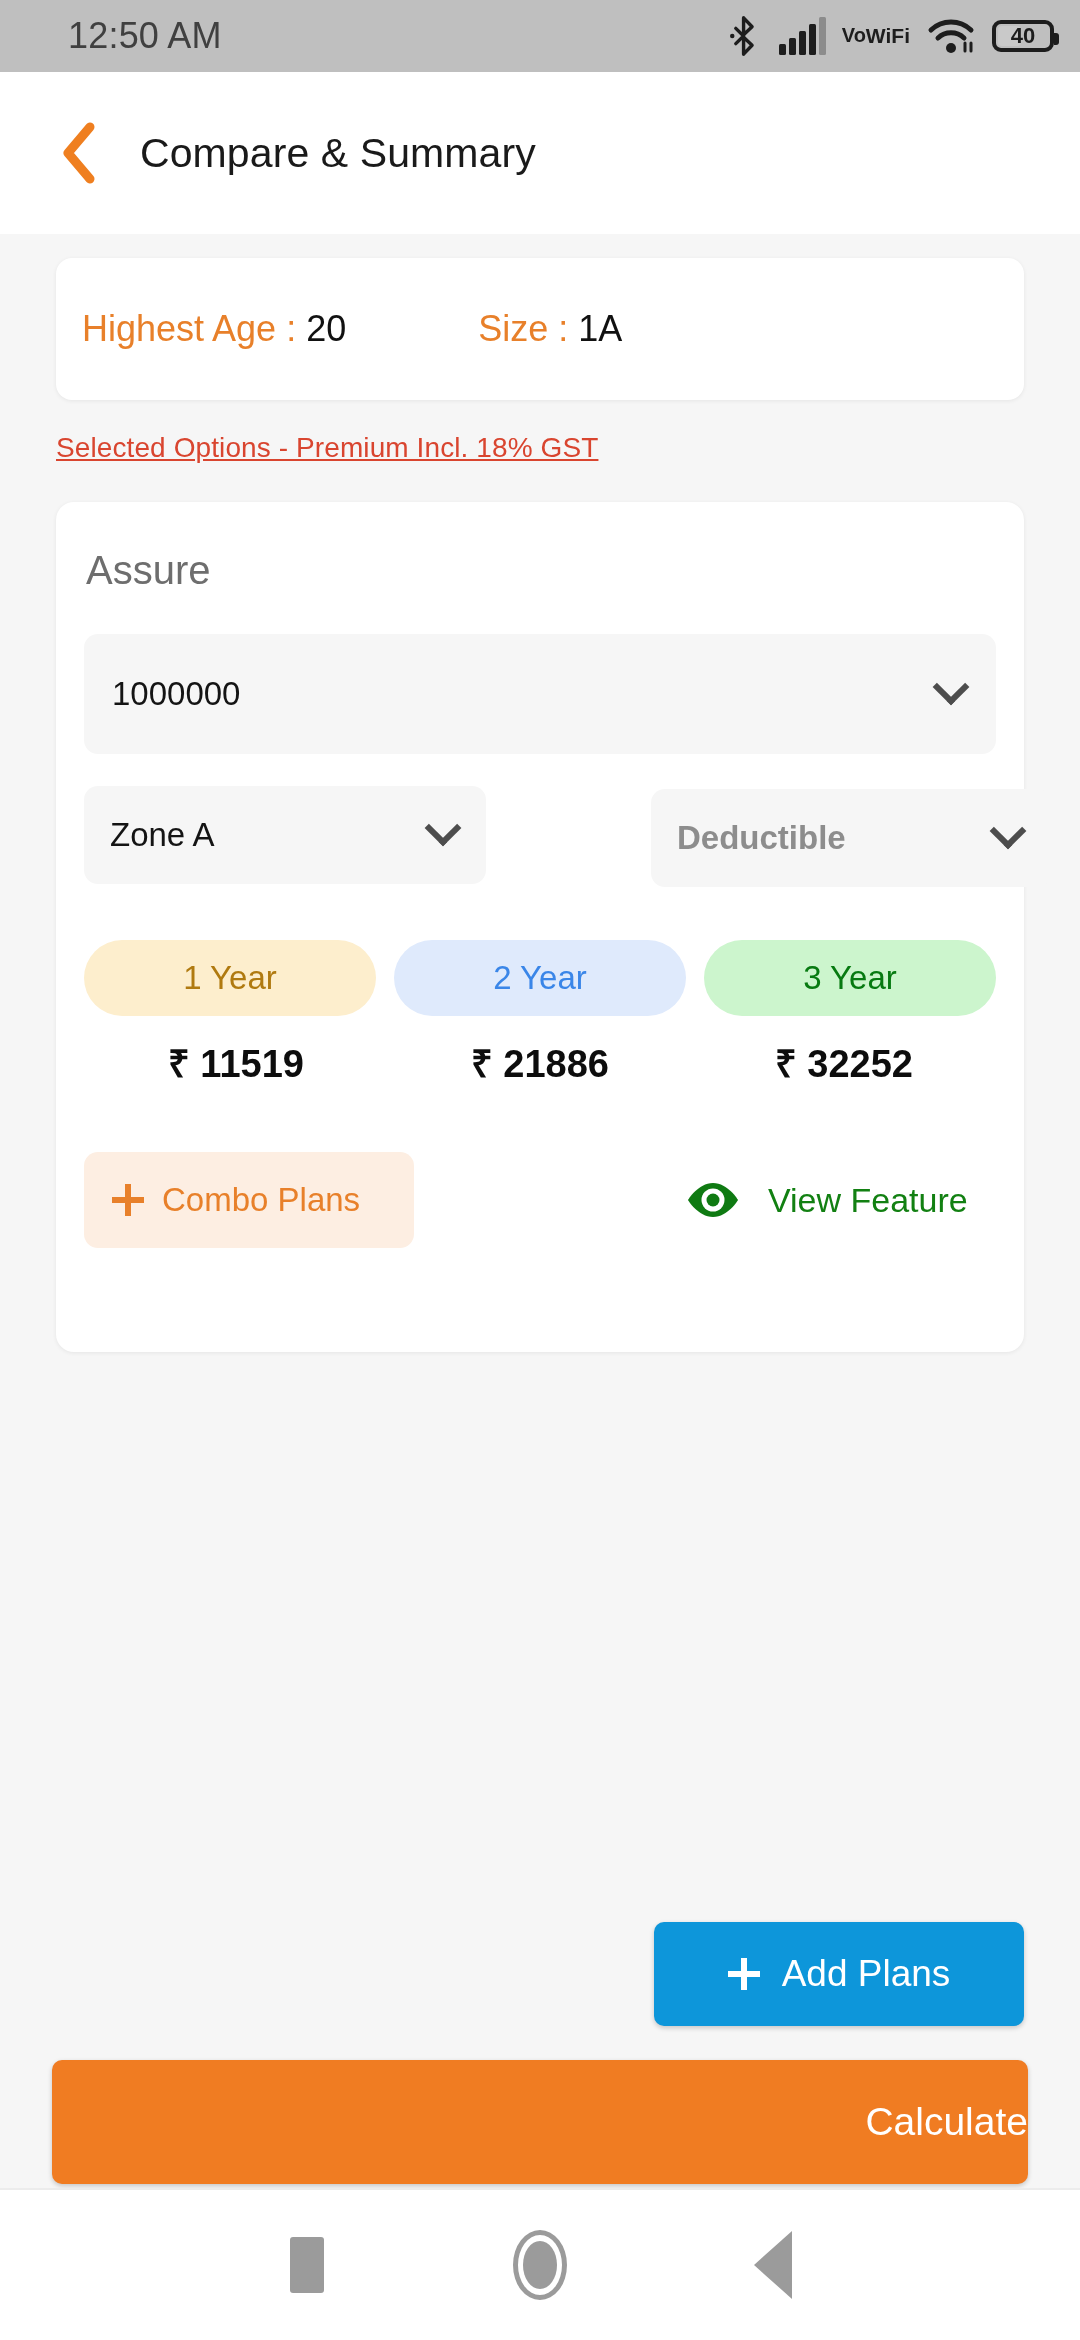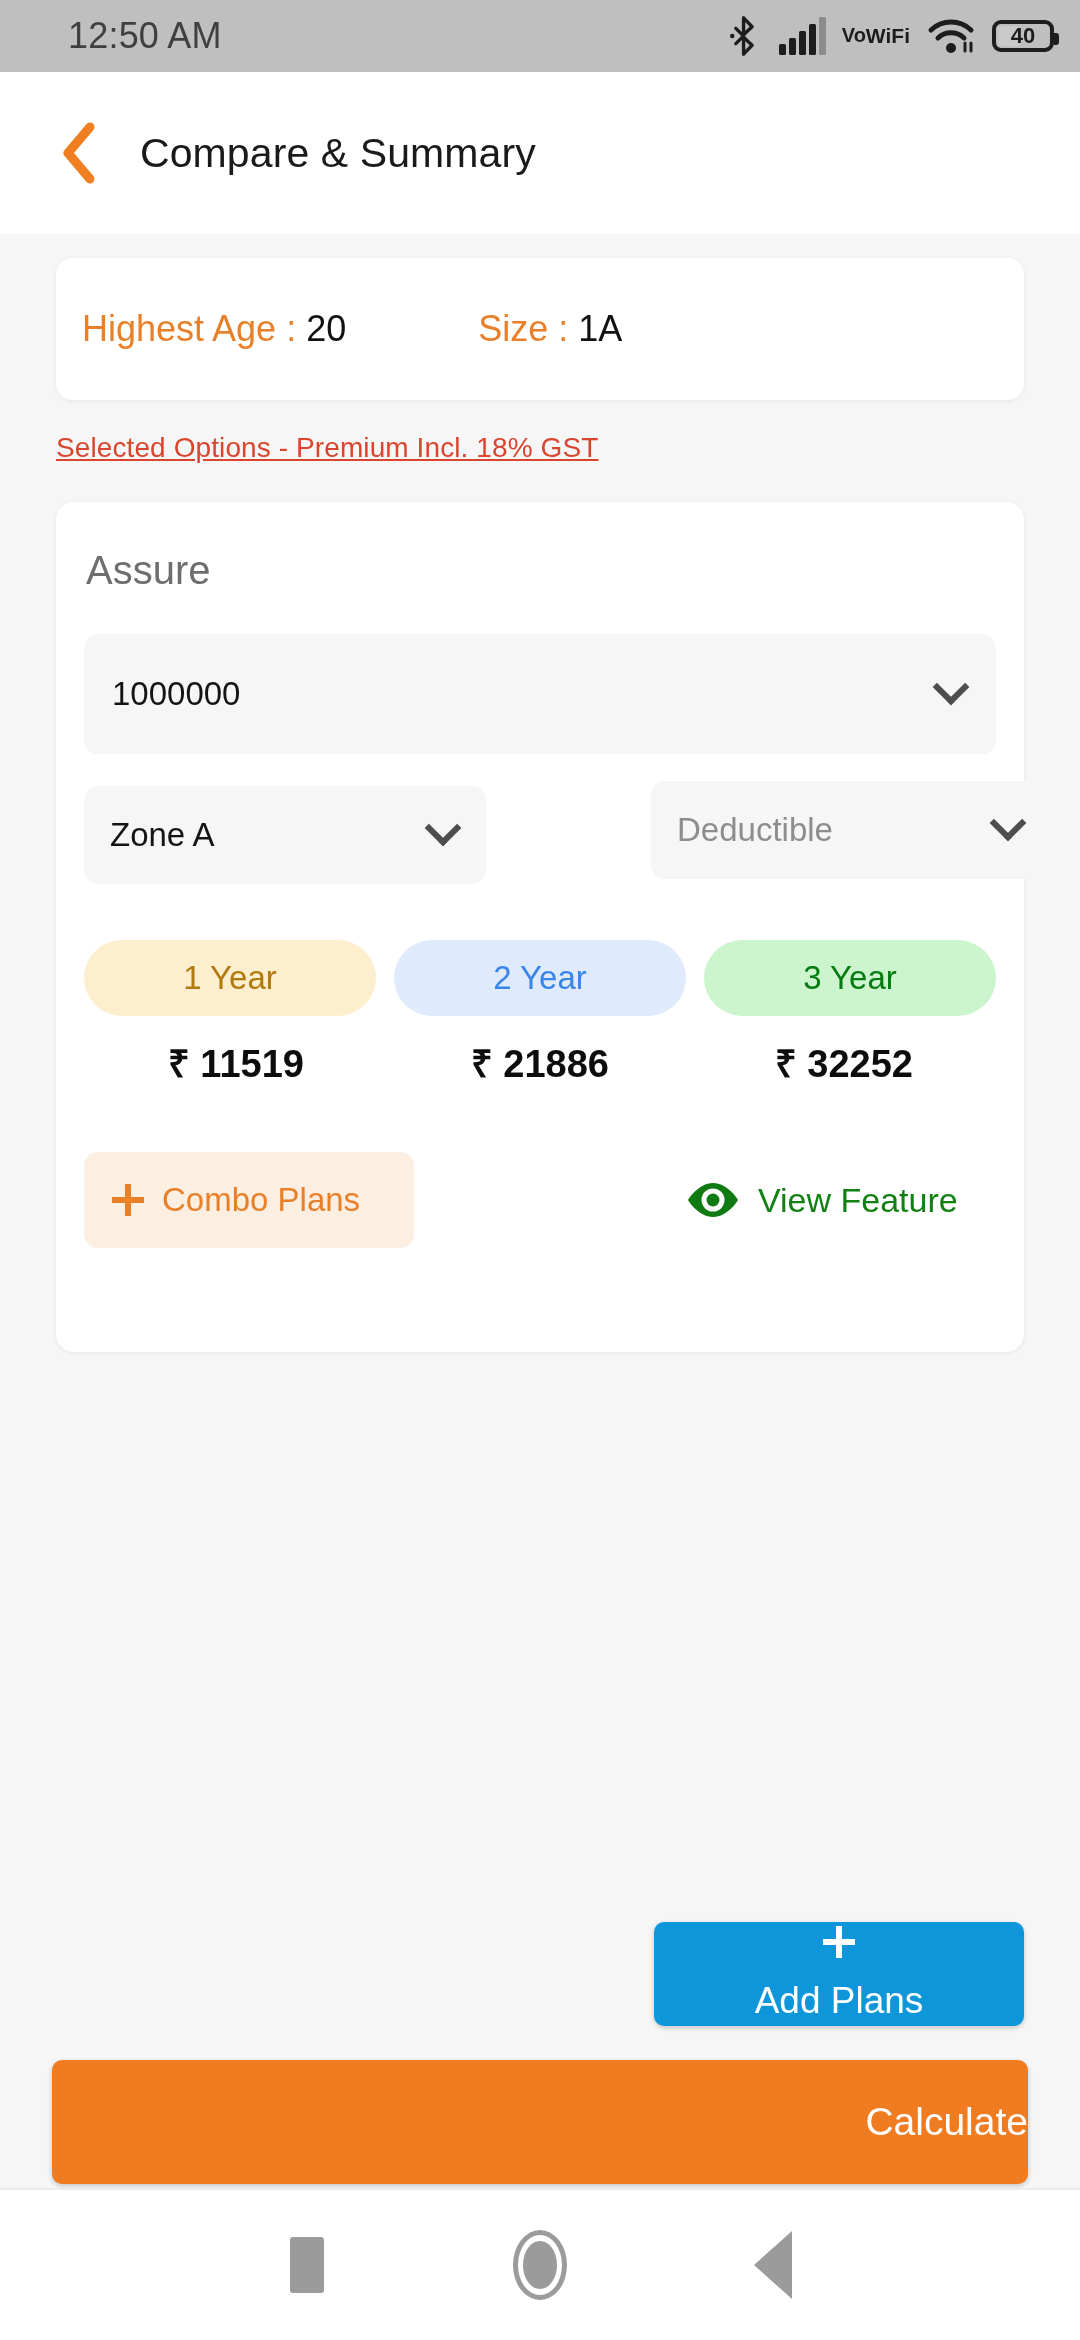--- a/index.html
+++ b/index.html
@@ -167,23 +167,24 @@
     top: 132px; left: 28px;
     width: 912px; height: 120px;
     padding: 0 32px 0 28px;
   }
   #zone-select {
     top: 284px; left: 28px;
     width: 402px; height: 98px;
     padding: 0 30px 0 26px;
   }
   #deductible-select {
-    top: 279px; left: 595px;
+    top: 287px; left: 595px;
     width: 402px; height: 98px;
     padding: 0 30px 0 26px;
+    font-weight: bold;
   }
   #deductible-select { width: 400px; }
 
   
   .chev {
     display: block;
     width: 26px; height: 26px;
     border-right: 6px solid #4d4d4d;
     border-bottom: 6px solid #4d4d4d;
     transform: rotate(45deg) translate(-5px,-5px);
@@ -252,40 +253,39 @@
   .plus-glyph:after { top: 0; left: 13px; height: 32px; width: 6px; }
   #combo-plans-button { color: #e8802a; }
   #combo-plans-label { font-size: 33px; color: #e8802a; }
 
   #view-feature-button {
     position: absolute;
     top: 650px; left: 630px;
     height: 96px;
     display: flex;
     align-items: center;
-    gap: 18px;
+    gap: 28px;
     cursor: pointer;
   }
   #view-feature-label { font-size: 34px; color: #128012; }
 
   
   #add-plans-button {
     position: absolute;
     top: 1922px; left: 654px;
     width: 370px; height: 104px;
     background: #0d96da;
     border-radius: 10px;
     color: #ffffff;
     display: flex;
     align-items: center;
     justify-content: center;
     gap: 22px;
     box-shadow: 0 2px 5px rgba(0,0,0,0.2);
     cursor: pointer;
-    flex-direction: column;
   }
   #add-plans-label { font-size: 37px; }
 
   #calculate-button {
     position: absolute;
     top: 2060px; left: 52px;
     width: 976px; height: 124px;
     background: #f07c22;
     border-radius: 10px;
     display: flex;

